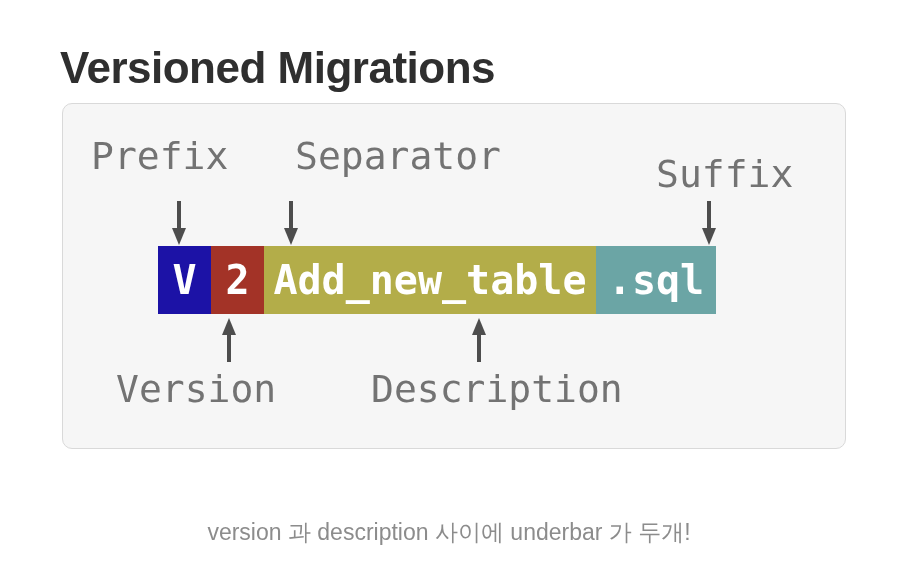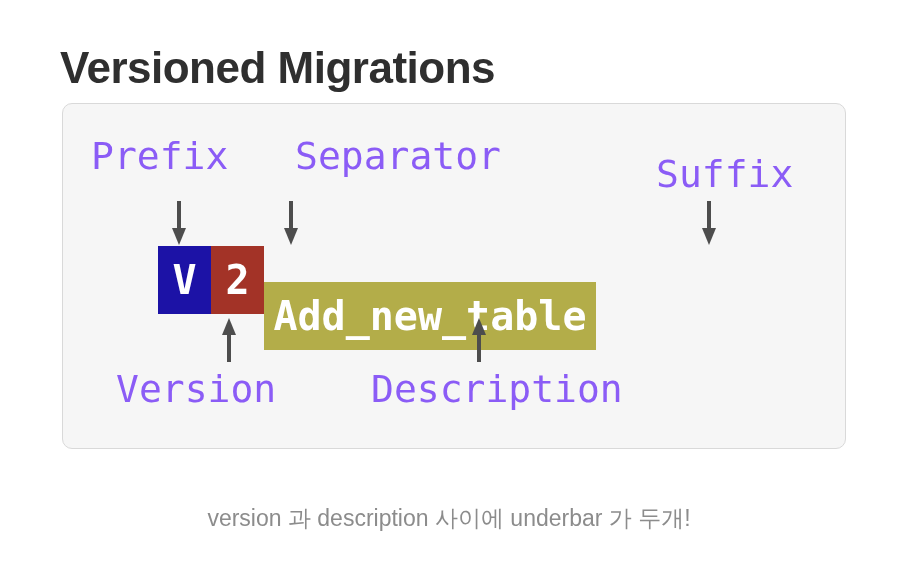--- a/index.html
+++ b/index.html
@@ -30,21 +30,21 @@
     background: #f6f6f6;
     border: 1px solid #d9d9d9;
     border-radius: 10px;
     box-sizing: border-box;
   }
   .mono-label {
     position: absolute;
     font-family: "DejaVu Sans Mono", "Liberation Mono", monospace;
     font-size: 38px;
     font-weight: 500;
-    color: #8b5cf6;
+    color: #737373;
     white-space: nowrap;
     line-height: 1;
   }
   .lbl-prefix      { left: 28px;  top: 33px; }
   .lbl-separator   { left: 216px; top: 33px; margin-left: 16px; }
   .lbl-suffix      { left: 593px; top: 51px; }
   .lbl-version     { left: 53px;  top: 266px; }
   .lbl-description { left: 308px; top: 266px; }
 
   .arrow {
@@ -80,21 +80,21 @@
   }
   .seg-prefix      { width: 53px; }
   .seg-version     { width: 53px; }
   .seg-separator   { width: 60px; }
   .seg-description { width: 332px; }
   .seg-suffix      { width: 120px; }
 
   .caption {
     position: absolute;
     left: 0;
-    top: 503px;
+    top: 517px;
     width: 898px;
     text-align: center;
     font-size: 23px;
     color: #8c8c8c;
     font-family: "Liberation Sans", sans-serif;
   }
 </style>
 </head>
 <body>
 
@@ -117,21 +117,22 @@
       <path d="M1 28 L15 28 L8 45 Z" fill="#4d4d4d"></path>
     </svg>
     <svg class="arrow arr-down-suffix" viewBox="0 0 16 46" xmlns="http://www.w3.org/2000/svg">
       <line x1="8" y1="1" x2="8" y2="31" stroke="#4d4d4d" stroke-width="4"></line>
       <path d="M1 28 L15 28 L8 45 Z" fill="#4d4d4d"></path>
     </svg>
 
     <div class="filename-bar">
       <div class="segment seg-prefix" style="background-color: rgb(28, 18, 166);">V</div>
       <div class="segment seg-version" style="background-color: rgb(163, 51, 39);">2</div>
-      <div class="segment seg-description" style="background-color: rgb(179, 173, 73); margin-top: 36px;">Add_new_table</div>
+      <div class="segment seg-description" style="background-color: rgb(179, 173, 73);">Add_new_table</div>
+      <div class="segment seg-suffix" style="background-color: rgb(107, 165, 165);">.sql</div>
     </div>
 
     <svg class="arrow arr-up-version" viewBox="0 0 16 46" xmlns="http://www.w3.org/2000/svg">
       <line x1="8" y1="45" x2="8" y2="15" stroke="#4d4d4d" stroke-width="4"></line>
       <path d="M1 18 L15 18 L8 1 Z" fill="#4d4d4d"></path>
     </svg>
     <svg class="arrow arr-up-description" viewBox="0 0 16 46" xmlns="http://www.w3.org/2000/svg">
       <line x1="8" y1="45" x2="8" y2="15" stroke="#4d4d4d" stroke-width="4"></line>
       <path d="M1 18 L15 18 L8 1 Z" fill="#4d4d4d"></path>
     </svg>

